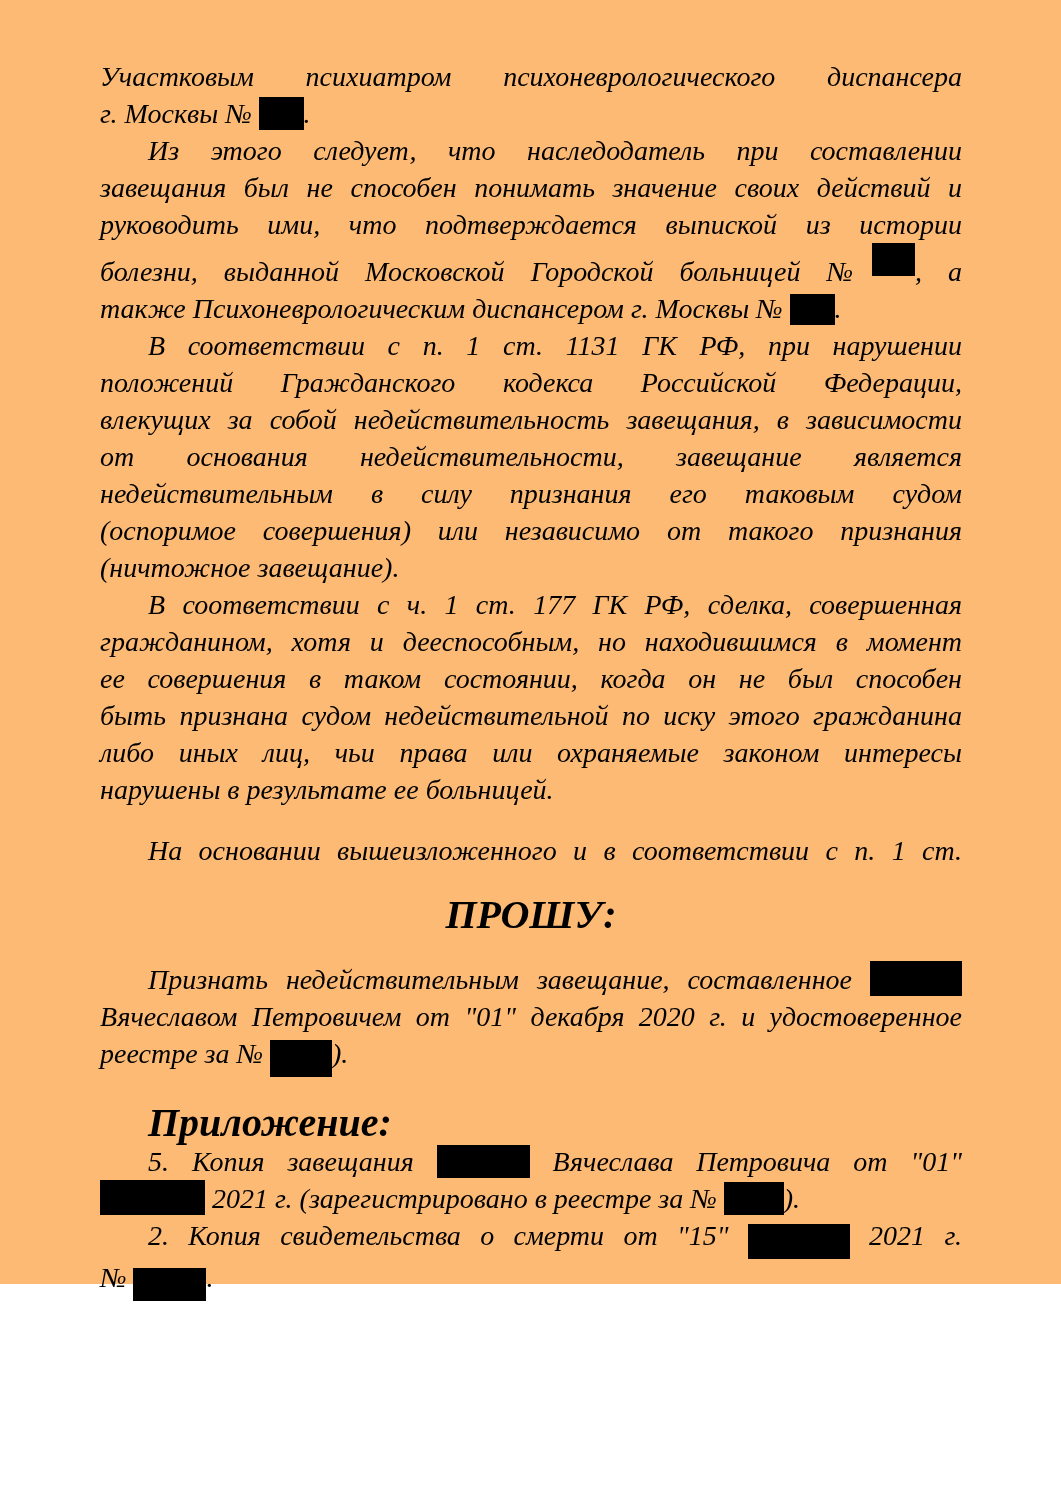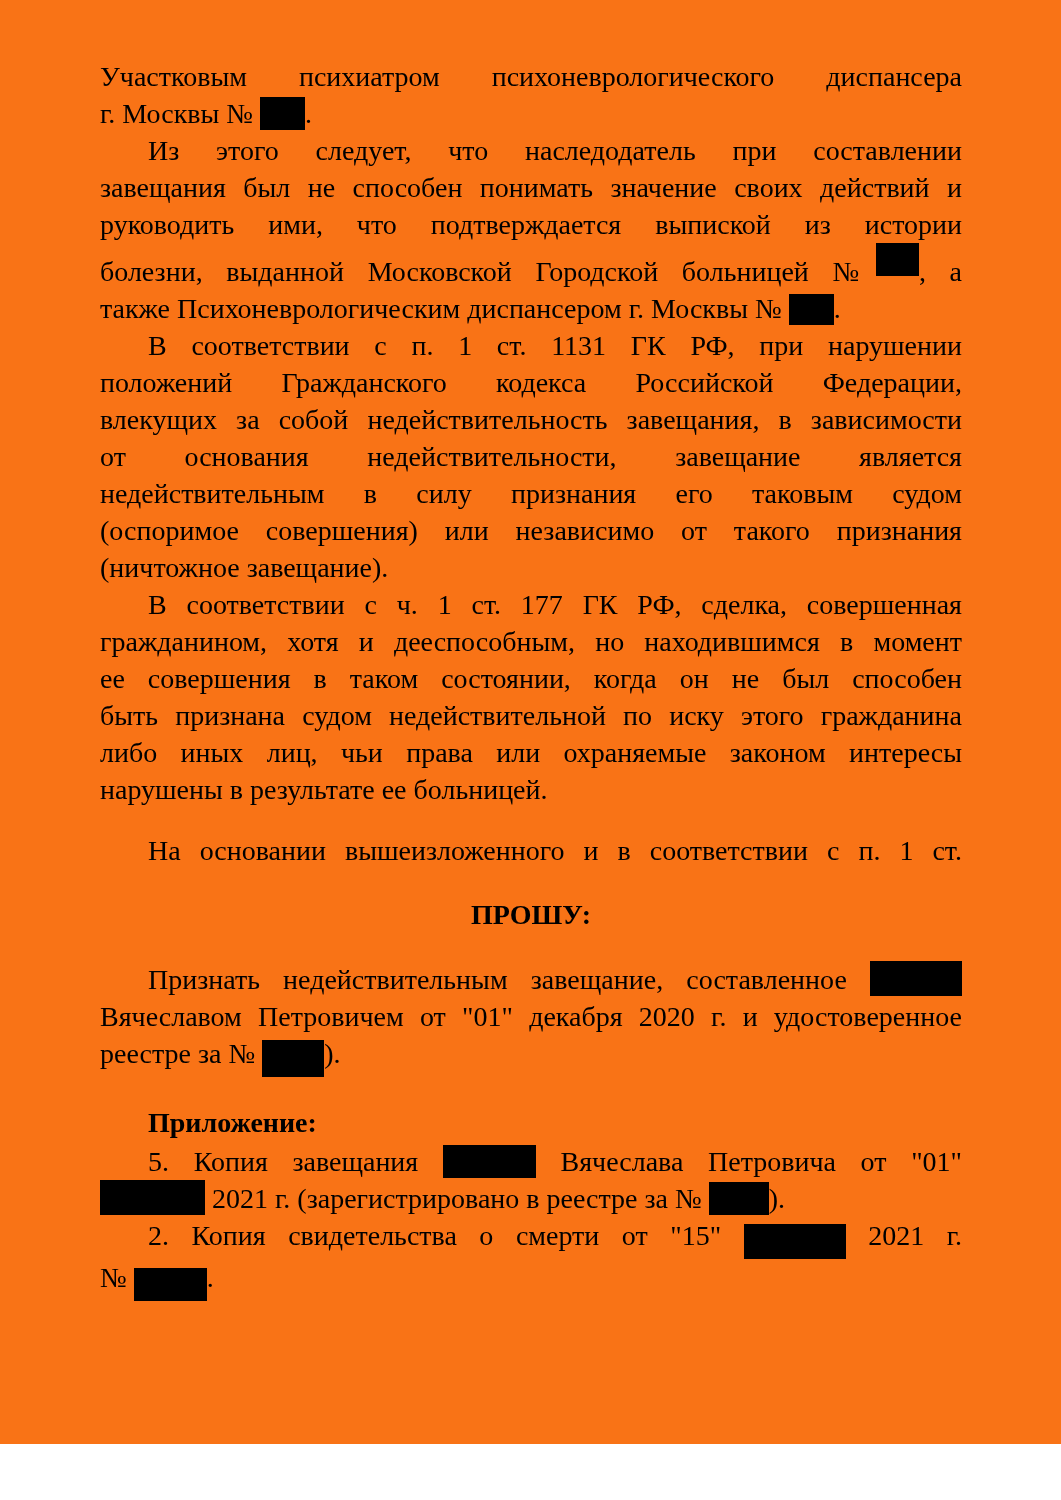--- a/index.html
+++ b/index.html
@@ -4,40 +4,41 @@
 <style>
   html, body { margin: 0; padding: 0; }
   body {
     width: 1061px; height: 1500px;
     background: #ffffff;
     font-family: "Liberation Serif", "DejaVu Serif", serif;
     color: #000000;
     overflow: hidden;
   }
   .page {
-    width: 1061px; height: 1444px;
-    background: #f97316;
+    width: 1061px; height: 1284px;
+    background: #fdba74;
     box-sizing: border-box;
     padding: 58px 99px 0 100px;
+    font-style: italic;
   }
   .doc-body { width: 862px; }
   .para { margin: 0; }
   .line {
     font-size: 28px;
     line-height: 37px;
     min-height: 37px;
     text-align: left;
   }
   .line.just {
     text-align: justify;
     text-align-last: justify;
   }
   .line.indent { text-indent: 48px; }
   .heading {
-    font-size: 28px;
+    font-size: 40px;
     line-height: 40px;
     font-weight: bold;
   }
   .heading.align-center { text-align: center; }
   .heading.align-left { text-align: left; }
   .heading.indent { padding-left: 48px; }
   .spacer { width: 100%; }
   .redact {
     display: inline-block;
     background: #000000;

